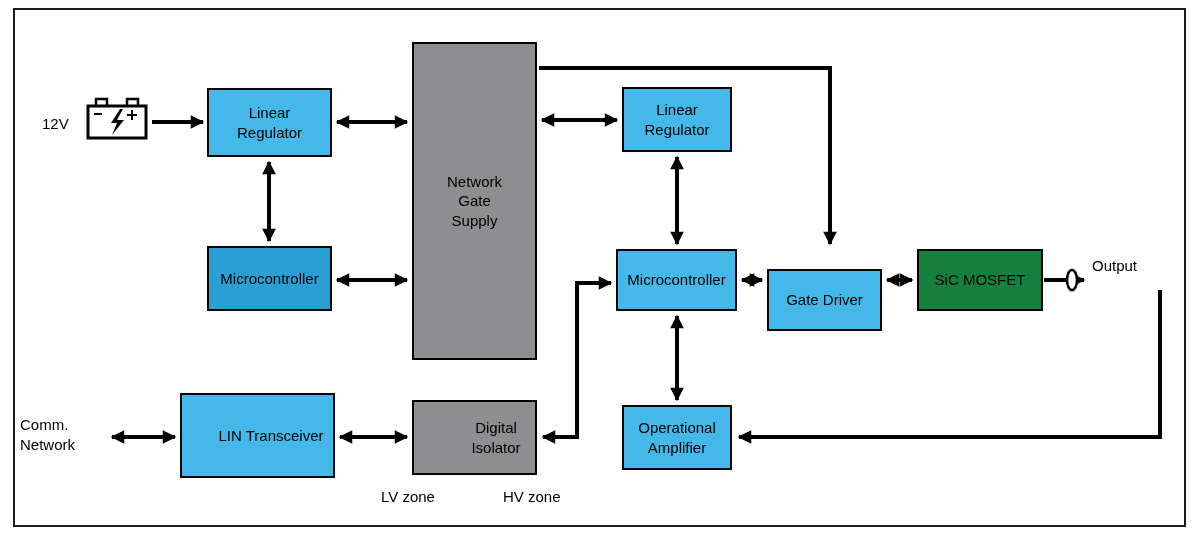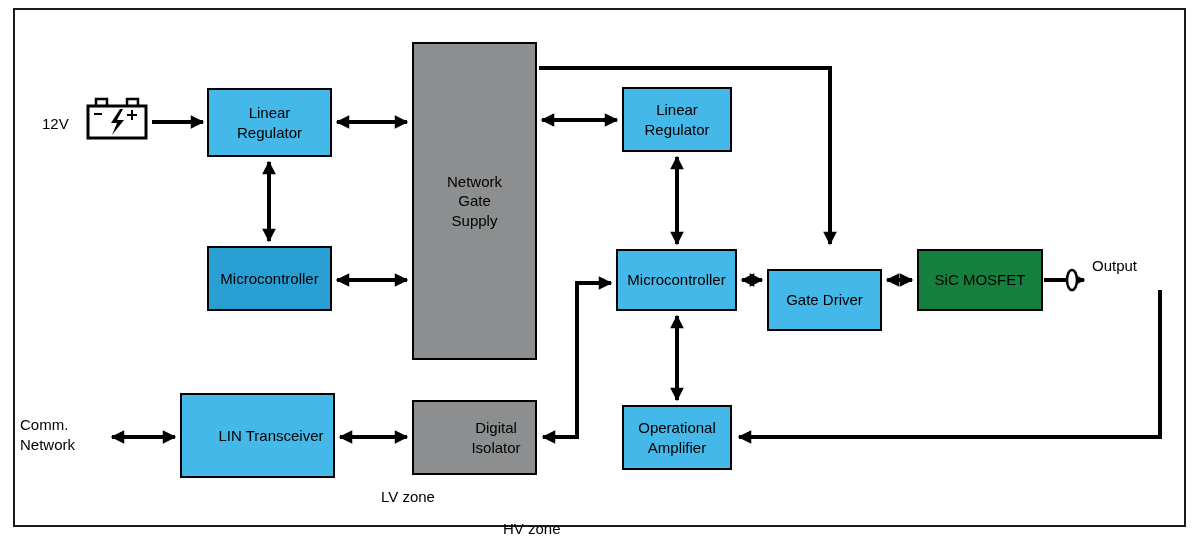--- a/index.html
+++ b/index.html
@@ -106,15 +106,15 @@
 
   <div class="label center" style="left:20px; top:415px; width:84px;">
     <span style="display:block">Comm.</span>
     <span style="display:block">Network</span>
   </div>
 
   <div class="label" style="left:1092px; top:256px;">Output</div>
 
   <div class="label" style="left:381px; top:487px;">LV zone</div>
 
-  <div class="label" style="left:503px; top:487px;margin-top:32px;">HV zone</div>
+  <div class="label" style="left:503px; top:487px;">HV zone</div>
 
 </div>
 
 </body></html>

